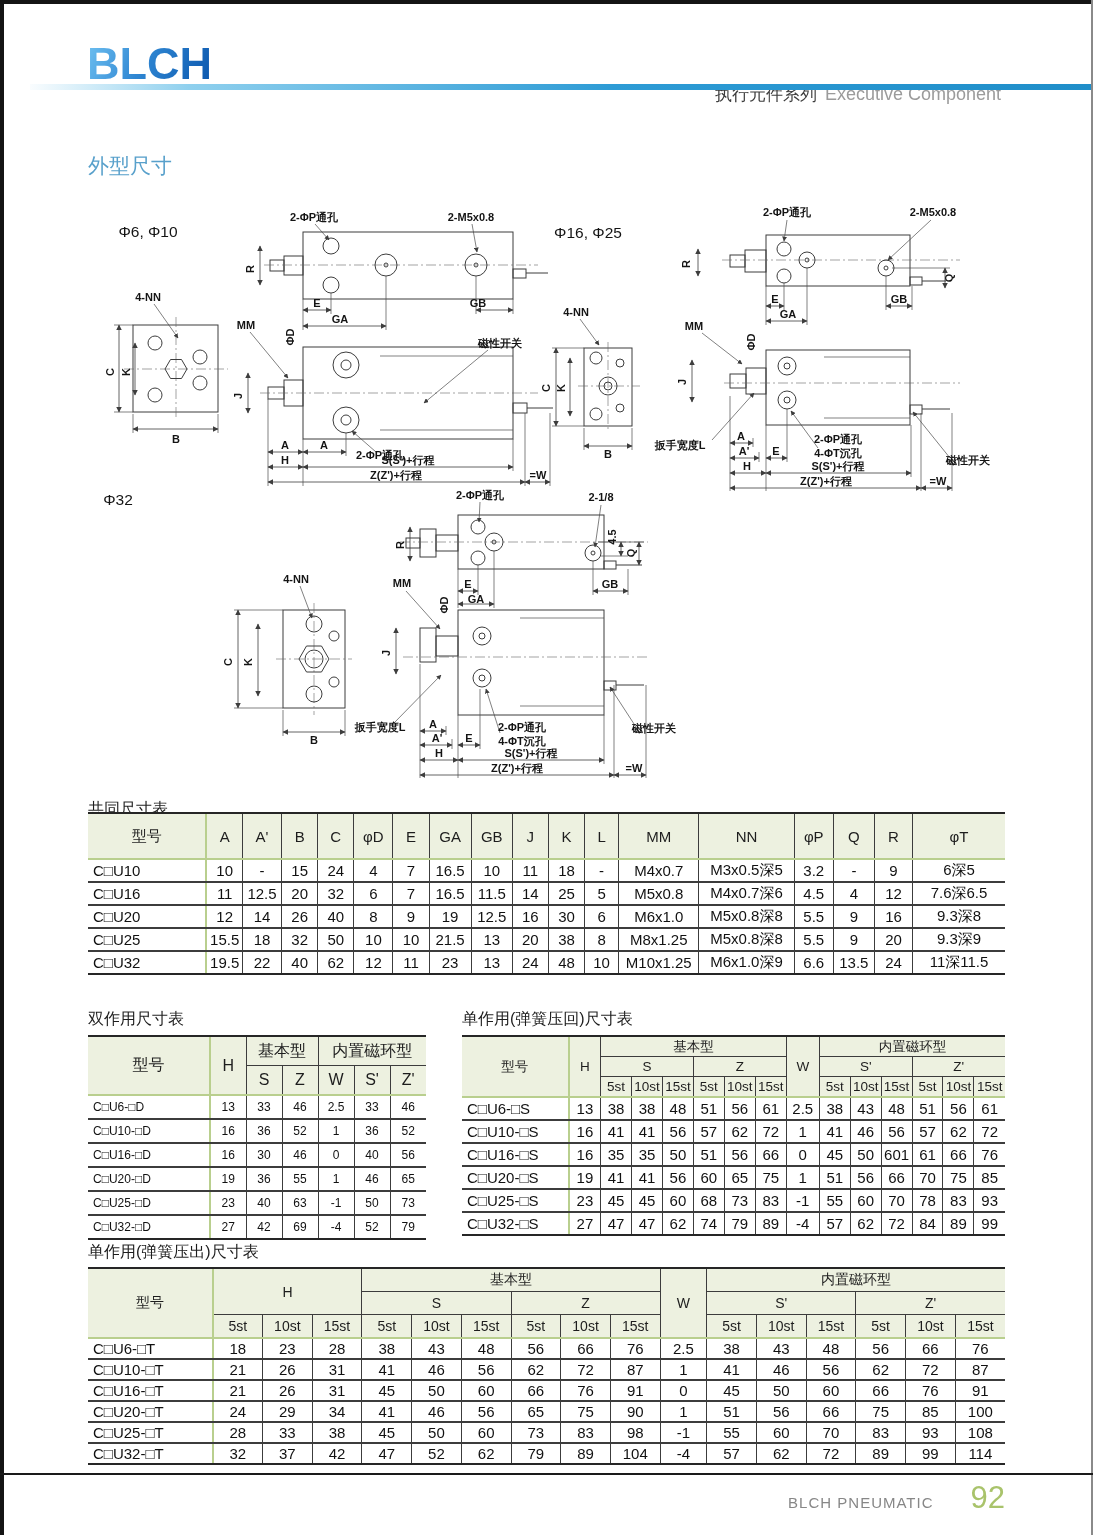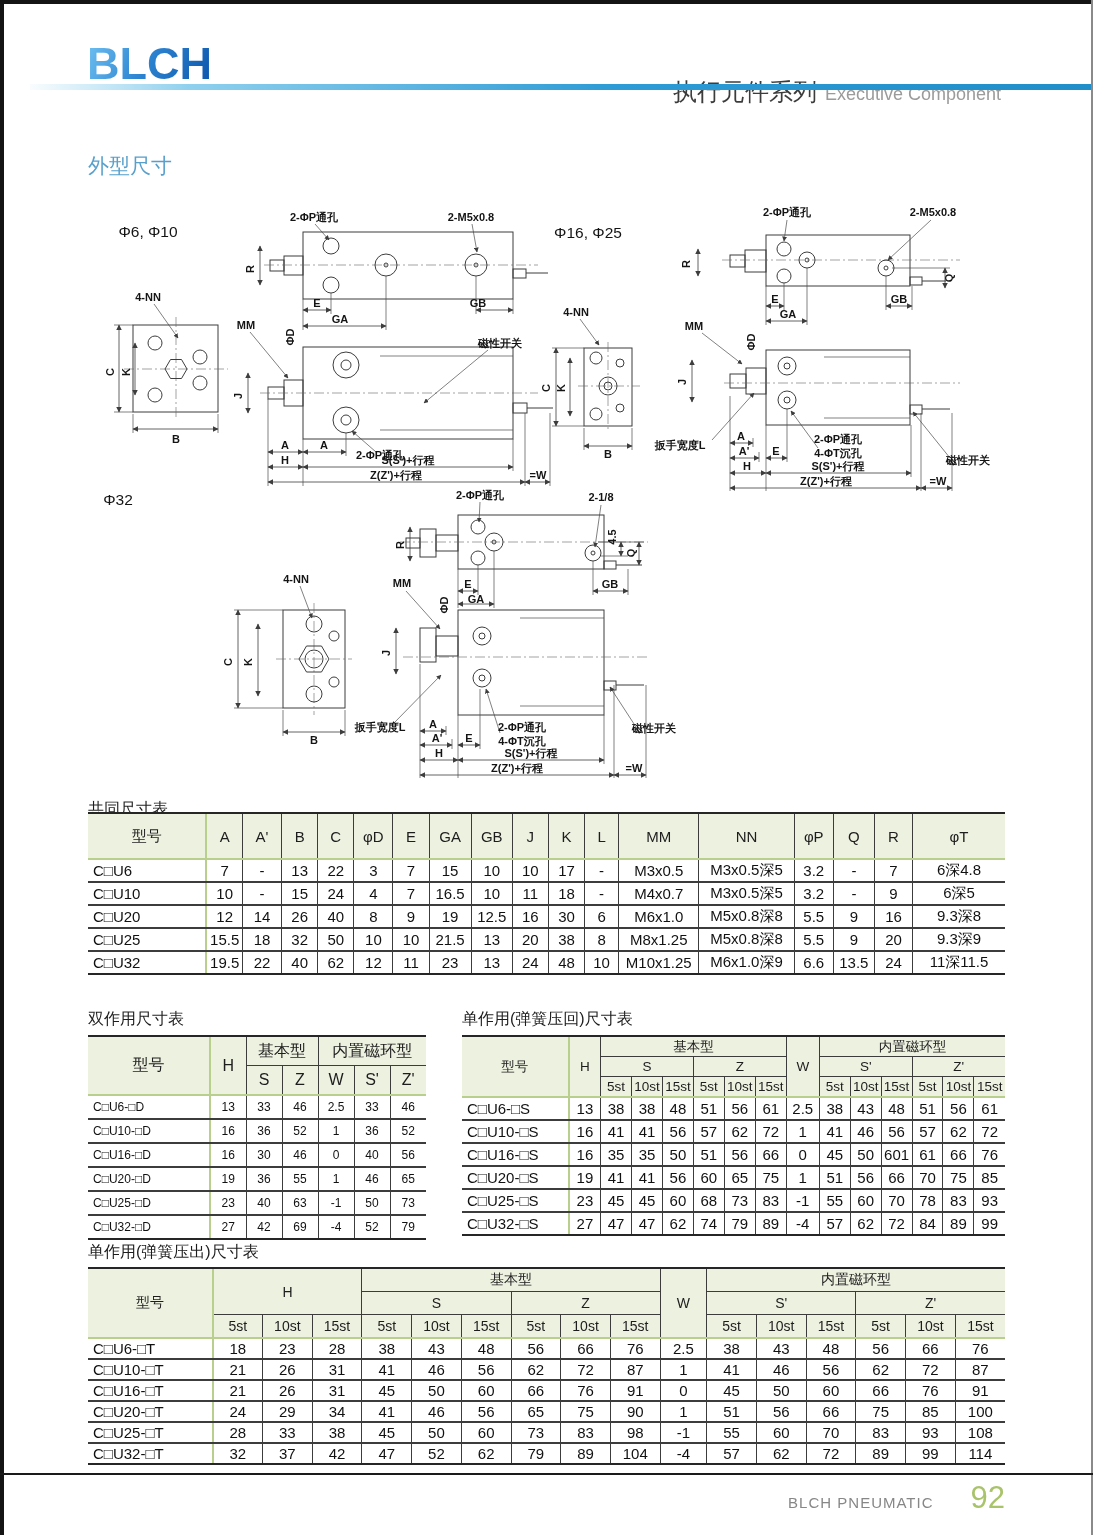--- a/index.html
+++ b/index.html
@@ -6,21 +6,21 @@
   .page{position:relative;width:1093px;height:1535px;background:#ffffff;overflow:hidden;
         font-family:"Liberation Sans","DejaVu Sans",sans-serif;color:#222;}
   .bar-top{position:absolute;top:0;left:0;width:100%;height:4px;background:#141414;}
   .bar-left{position:absolute;top:0;left:0;width:4px;height:100%;background:#141414;}
   .bar-right{position:absolute;top:0;right:0;width:2px;height:100%;background:#8a8a8a;}
 
   .logo{position:absolute;left:87px;top:38px;font-size:45px;font-weight:bold;letter-spacing:0px;
         background:linear-gradient(115deg,#70c2f2 0%,#2f86d2 45%,#0a55ac 100%);
         -webkit-background-clip:text;background-clip:text;color:transparent;}
   .hdr-right{position:absolute;top:48px;right:92px;display:flex;align-items:baseline;gap:8px;}
-  .series-cn{font-size:24px;color:#3c3c3c;}
+  .series-cn{font-size:17px;color:#3c3c3c;}
   .series-en{font-size:18px;color:#9b9b9b;margin-top:36px;}
   .divider{position:absolute;top:84px;left:30px;width:1061px;height:6px;
            background:linear-gradient(90deg,rgba(200,230,247,0.1) 0%,#8fd0ee 15%,#2d9bd5 55%,#1f8ec9 100%);}
   .page-title{position:absolute;left:88px;top:152px;font-size:21px;color:#58a0cb;}
 
   .dwg{position:absolute;}
   .dwg svg{display:block;overflow:visible;}
   .dwg .ln{fill:none;stroke:#3d3d3d;stroke-width:1;}
   .dwg .thin{fill:none;stroke:#4a4a4a;stroke-width:0.7;}
   .dwg .cl{fill:none;stroke:#666;stroke-width:0.6;stroke-dasharray:10 3 2 3;}
@@ -452,60 +452,60 @@
             <th class="hb">MM</th>
             <th class="hb">NN</th>
             <th class="hb">φP</th>
             <th class="hb">Q</th>
             <th class="hb">R</th>
             <th class="hb">φT</th>
           </tr>
         </thead>
         <tbody>
           <tr>
-            <td class="model c0">C□U6</td>
-            <td>7</td>
-            <td>-</td>
-            <td>13</td>
-            <td>22</td>
-            <td>3</td>
-            <td>7</td>
-            <td>15</td>
-            <td>10</td>
-            <td>10</td>
-            <td>17</td>
-            <td>-</td>
-            <td>M3x0.5</td>
-            <td>M3x0.5深5</td>
-            <td>3.2</td>
-            <td>-</td>
-            <td>7</td>
-            <td>6深4.8</td>
-          </tr>
-          <tr>
             <td class="model c0">C□U10</td>
             <td>10</td>
             <td>-</td>
             <td>15</td>
             <td>24</td>
             <td>4</td>
             <td>7</td>
             <td>16.5</td>
             <td>10</td>
             <td>11</td>
             <td>18</td>
             <td>-</td>
             <td>M4x0.7</td>
             <td>M3x0.5深5</td>
             <td>3.2</td>
             <td>-</td>
             <td>9</td>
             <td>6深5</td>
           </tr>
           <tr>
+            <td class="model c0">C□U16</td>
+            <td>11</td>
+            <td>12.5</td>
+            <td>20</td>
+            <td>32</td>
+            <td>6</td>
+            <td>7</td>
+            <td>16.5</td>
+            <td>11.5</td>
+            <td>14</td>
+            <td>25</td>
+            <td>5</td>
+            <td>M5x0.8</td>
+            <td>M4x0.7深6</td>
+            <td>4.5</td>
+            <td>4</td>
+            <td>12</td>
+            <td>7.6深6.5</td>
+          </tr>
+          <tr>
             <td class="model c0">C□U20</td>
             <td>12</td>
             <td>14</td>
             <td>26</td>
             <td>40</td>
             <td>8</td>
             <td>9</td>
             <td>19</td>
             <td>12.5</td>
             <td>16</td>

